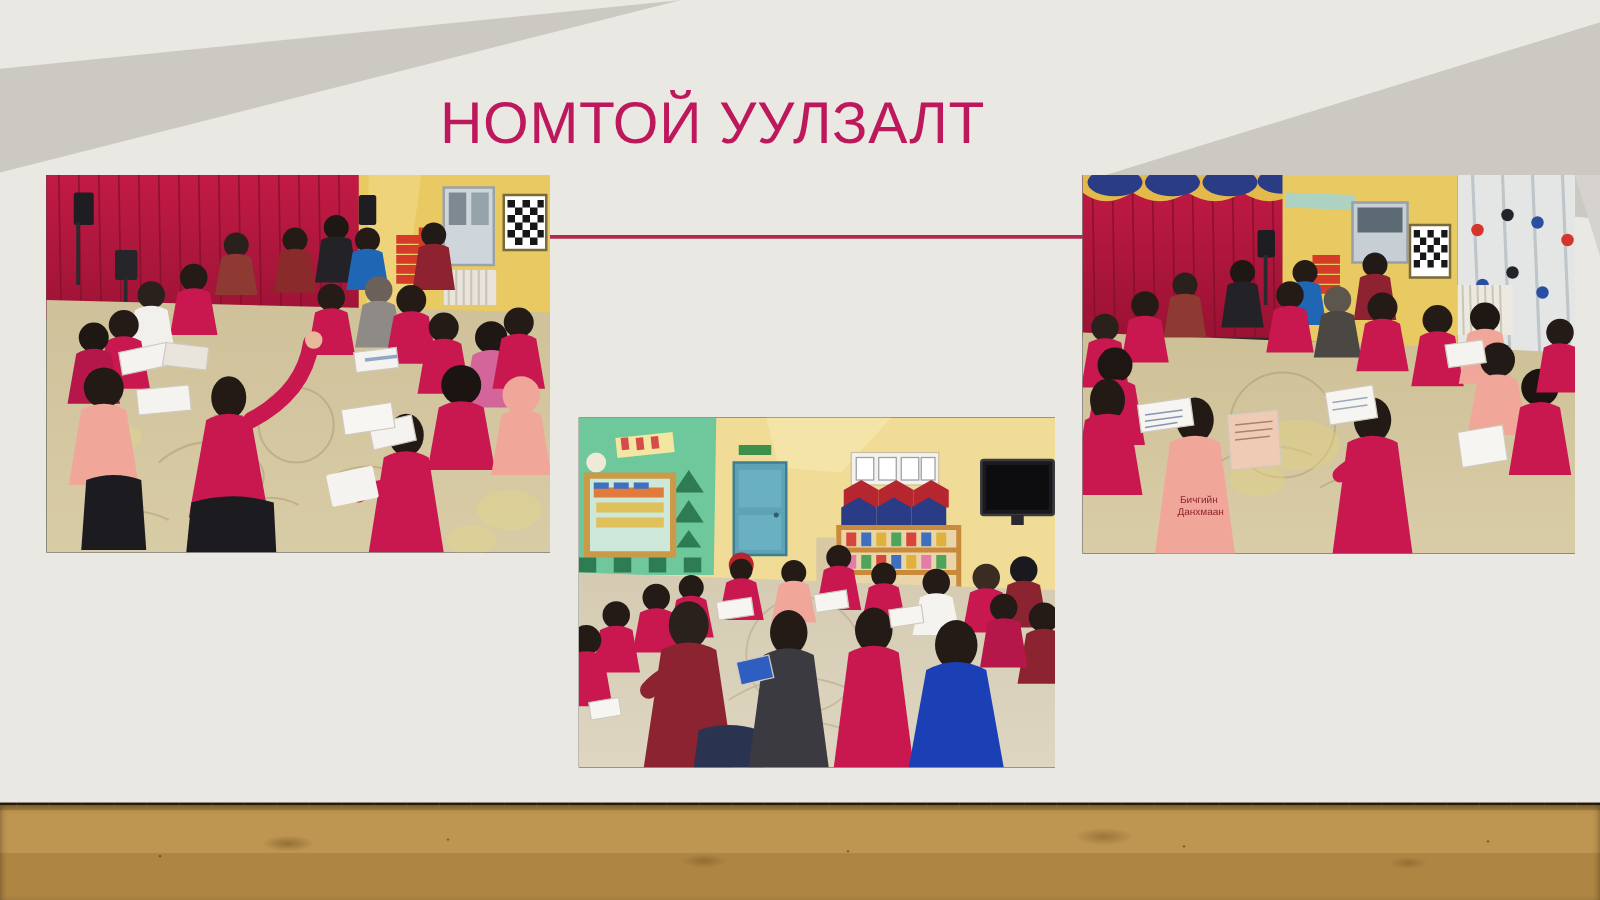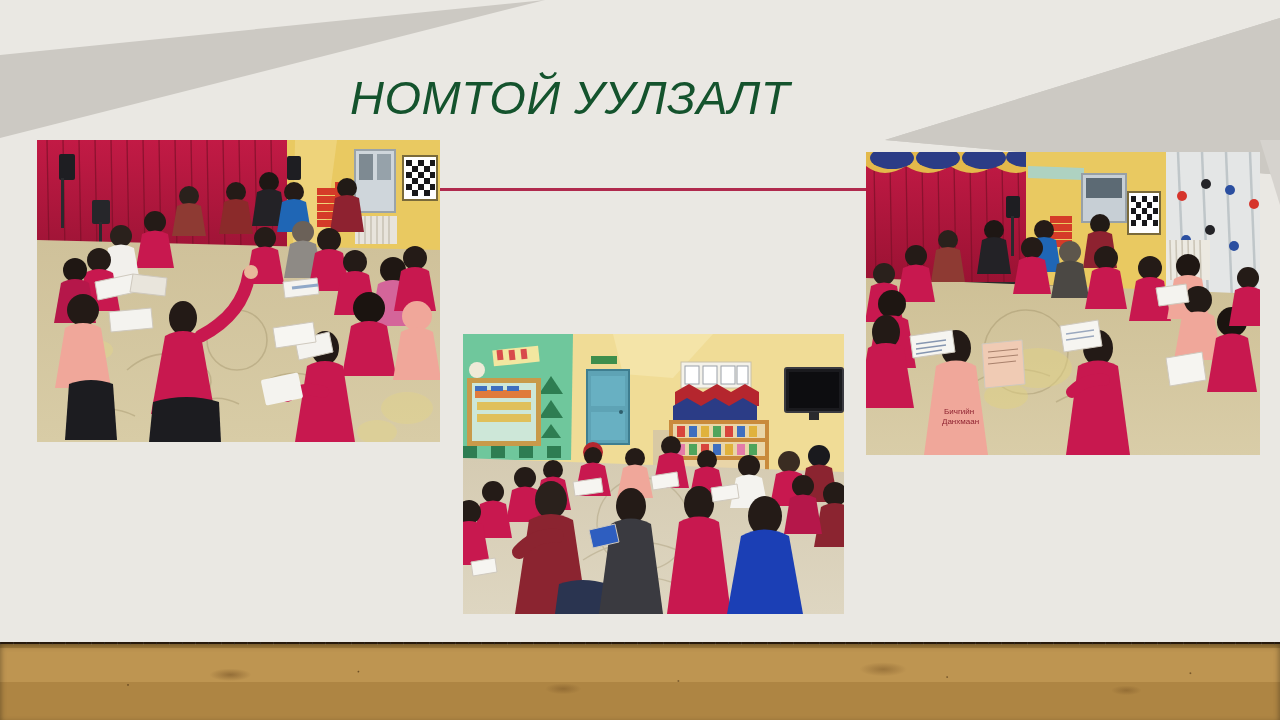--- a/index.html
+++ b/index.html
@@ -22,24 +22,23 @@
 
   
   #title {
     position:absolute;
     left:0; top:72px;
     width:1140px;
     text-align:center;
     font-size:47px;
     font-weight:400;
     letter-spacing:0.5px;
-    color:#14532d;
+    color:#be185d;
     line-height:1.1;
     white-space:nowrap;
-    font-style:italic;
   }
 
   
   #rule {
     position:absolute;
     left:440px; top:188px;
     width:426px; height:3px;
     background:#B02A4D;
   }
 
@@ -66,21 +65,21 @@
       radial-gradient(circle 2px at 10% 55%, rgba(60,36,10,0.75), rgba(0,0,0,0) 70%),
       radial-gradient(circle 2px at 28% 38%, rgba(60,36,10,0.7), rgba(0,0,0,0) 70%),
       radial-gradient(circle 2px at 53% 50%, rgba(60,36,10,0.7), rgba(0,0,0,0) 70%),
       radial-gradient(circle 2px at 74% 45%, rgba(60,36,10,0.7), rgba(0,0,0,0) 70%),
       radial-gradient(circle 2px at 93% 40%, rgba(60,36,10,0.7), rgba(0,0,0,0) 70%);
   }
 
   
   .photo { position:absolute; overflow:hidden; background:#2b2b2b; }
   #photo-left   { left:37px;  top:140px; width:403px; height:302px; }
-  #photo-right  { left:866px; top:152px; width:394px; height:303px; }
+  #photo-right  { left:866px; top:140px; width:394px; height:303px; }
   #photo-center { left:463px; top:334px; width:381px; height:280px; }
   .photo svg { display:block; width:100%; height:100%; }
 </style>
 </head>
 <body>
 
 <div id="slide">
 
   <svg class="deco-tri" viewBox="0 0 1280 720" preserveAspectRatio="none">
     <polygon points="0,55 545,0 0,138" fill="#CCC9C3"></polygon>

